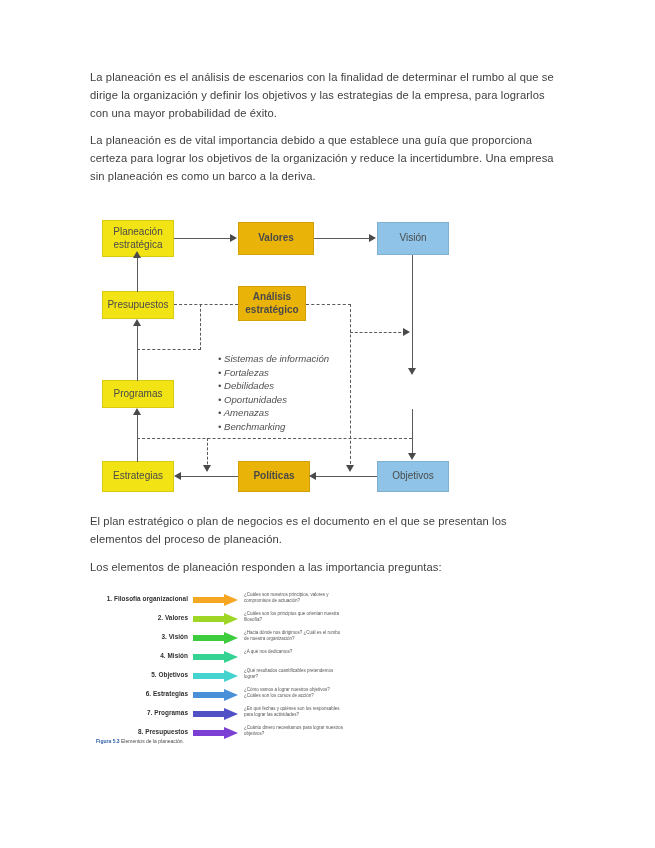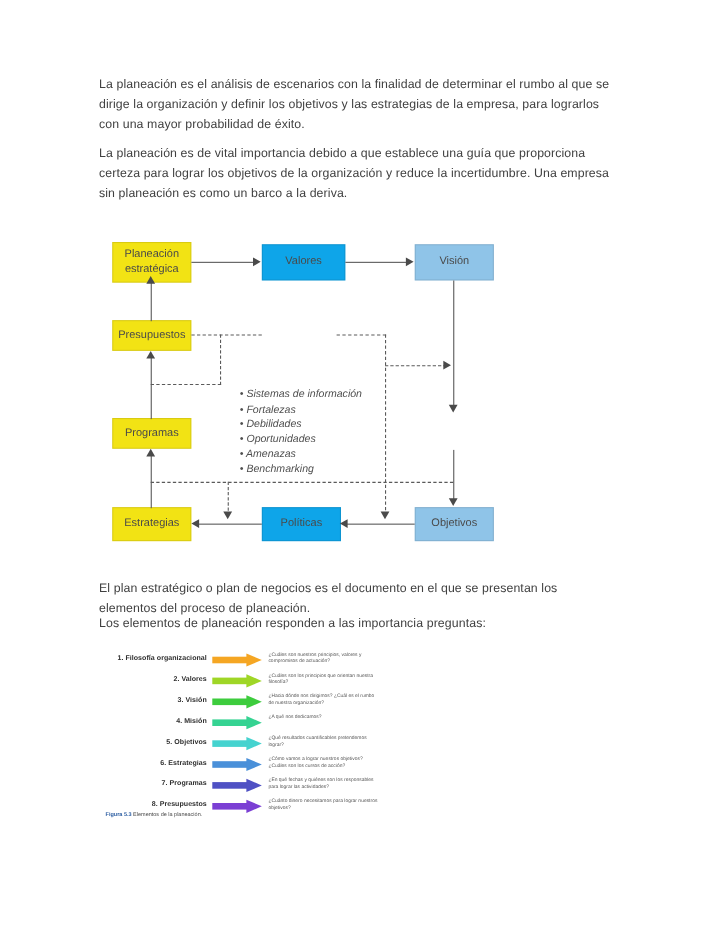--- a/index.html
+++ b/index.html
@@ -12,37 +12,37 @@
   .page{position:absolute;inset:0;background:#fff;}
 
   
   .para{
     position:absolute;left:90px;width:470px;
     font-size:11.2px;line-height:18px;color:#404040;
     letter-spacing:.1px;
   }
   #para1{top:68px;}
   #para2{top:131px;}
-  #para3{top:526px;}
+  #para3{top:512px;}
   #para4{top:558px;}
 
   
   #diagram{position:absolute;left:90px;top:186px;width:470px;height:325px;}
   .dtitle{
     position:absolute;left:0;top:0;width:470px;text-align:center;
     font-size:10.6px;font-weight:bold;color:#1a1a1a;letter-spacing:.2px;
   }
   .node{
     position:absolute;box-sizing:border-box;
     display:flex;align-items:center;justify-content:center;
     text-align:center;font-size:10px;line-height:12.5px;color:#4a4a4a;
     border:1px solid rgba(0,0,0,.10);
   }
   .n-yellow{background:#f2e314;}
-  .n-purple{background:#0ea5e9;}
+  .n-purple{background:#eab308;font-weight:bold;}
   .n-blue{background:#8fc4e8;}
 
   
   .ln{position:absolute;background:#5a5a5a;}
   .h{height:1.4px;}
   .v{width:1.4px;}
   .dln{position:absolute;}
   .dh{height:0;border-top:1.6px dashed #5a5a5a;}
   .dv{width:0;border-left:1.6px dashed #5a5a5a;}
   .ah{position:absolute;width:0;height:0;border-top:4.5px solid transparent;border-bottom:4.5px solid transparent;}
@@ -104,20 +104,26 @@
     </div>
 
     <div class="node n-blue" style="left:287px;top:36px;width:72px;height:33px;">
       <span>Visión</span>
     </div>
 
     <div class="node n-yellow" style="left:12px;top:105px;width:72px;height:28px;">
       <span>Presupuestos</span>
     </div>
 
+    <div class="node n-purple" style="left:148px;top:100px;width:68px;height:35px;">
+      <span>
+        <span>Análisis</span><br>
+        <span>estratégico</span>
+      </span>
+    </div>
 
 
     <div class="node n-yellow" style="left:12px;top:194px;width:72px;height:28px;">
       <span>Programas</span>
     </div>
 
     <div class="node n-yellow" style="left:12px;top:275px;width:72px;height:31px;">
       <span>Estrategias</span>
     </div>
 

